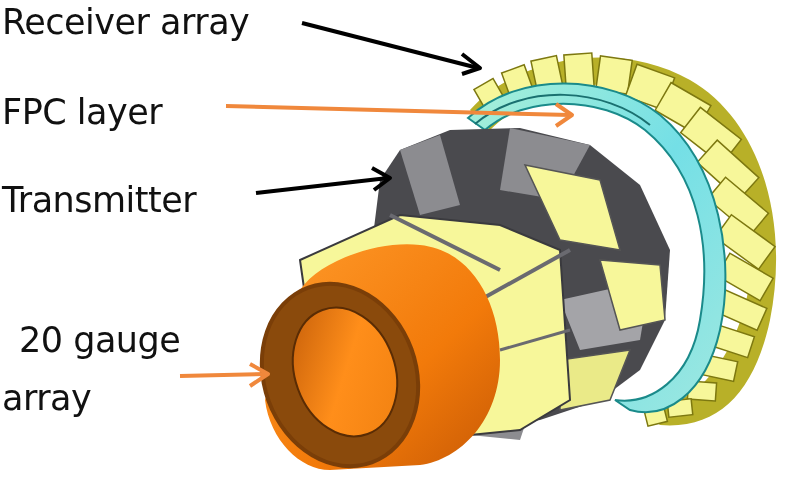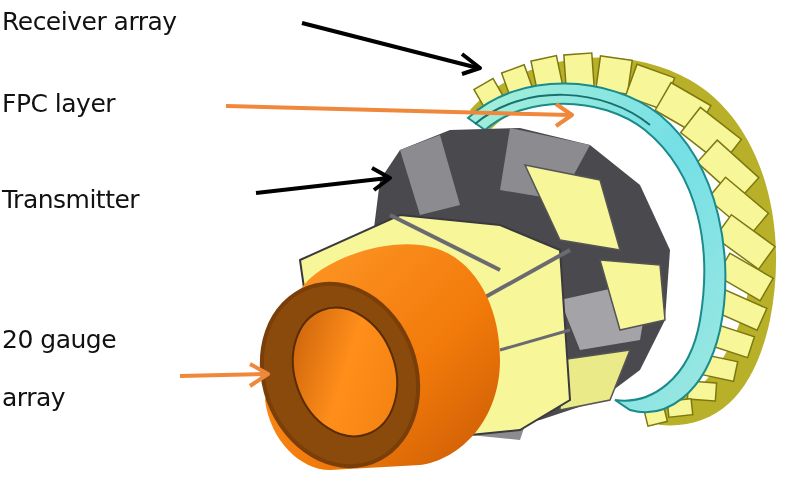--- a/index.html
+++ b/index.html
@@ -1,21 +1,21 @@
 <!DOCTYPE html>
 <html><head>
 <meta charset="utf-8">
 <style>
   html, body { margin:0; padding:0; background:#ffffff; }
   body { width:800px; height:497px; position:relative; overflow:hidden; font-family:"Liberation Sans", sans-serif; }
-  .label { position:absolute; color:#111; font-family:"DejaVu Sans", "Liberation Sans", sans-serif; font-size:25px; line-height:40px; white-space:nowrap; letter-spacing:-0.5px; }
+  .label { position:absolute; color:#111; font-family:"DejaVu Sans", "Liberation Sans", sans-serif; font-size:35px; line-height:40px; white-space:nowrap; letter-spacing:-0.5px; }
   #lbl-receiver { left:2px; top:2px; }
-  #lbl-fpc { left:2px; top:84px; }
+  #lbl-fpc { left:2px; top:92px; }
   #lbl-transmitter { left:2px; top:180px;text-align:right; }
-  #lbl-tube1 { left:2px; top:320px; }
+  #lbl-tube1 { left:19px; top:320px; }
   #lbl-tube2 { left:2px; top:378px; }
   svg.art { position:absolute; left:0; top:0; }
 </style>
 </head>
 <body>
 
 <div id="lbl-receiver" class="label">Receiver array</div>
 <div id="lbl-fpc" class="label">FPC layer</div>
 <div id="lbl-transmitter" class="label">Transmitter</div>
 <div id="lbl-tube1" class="label">20 gauge</div>

